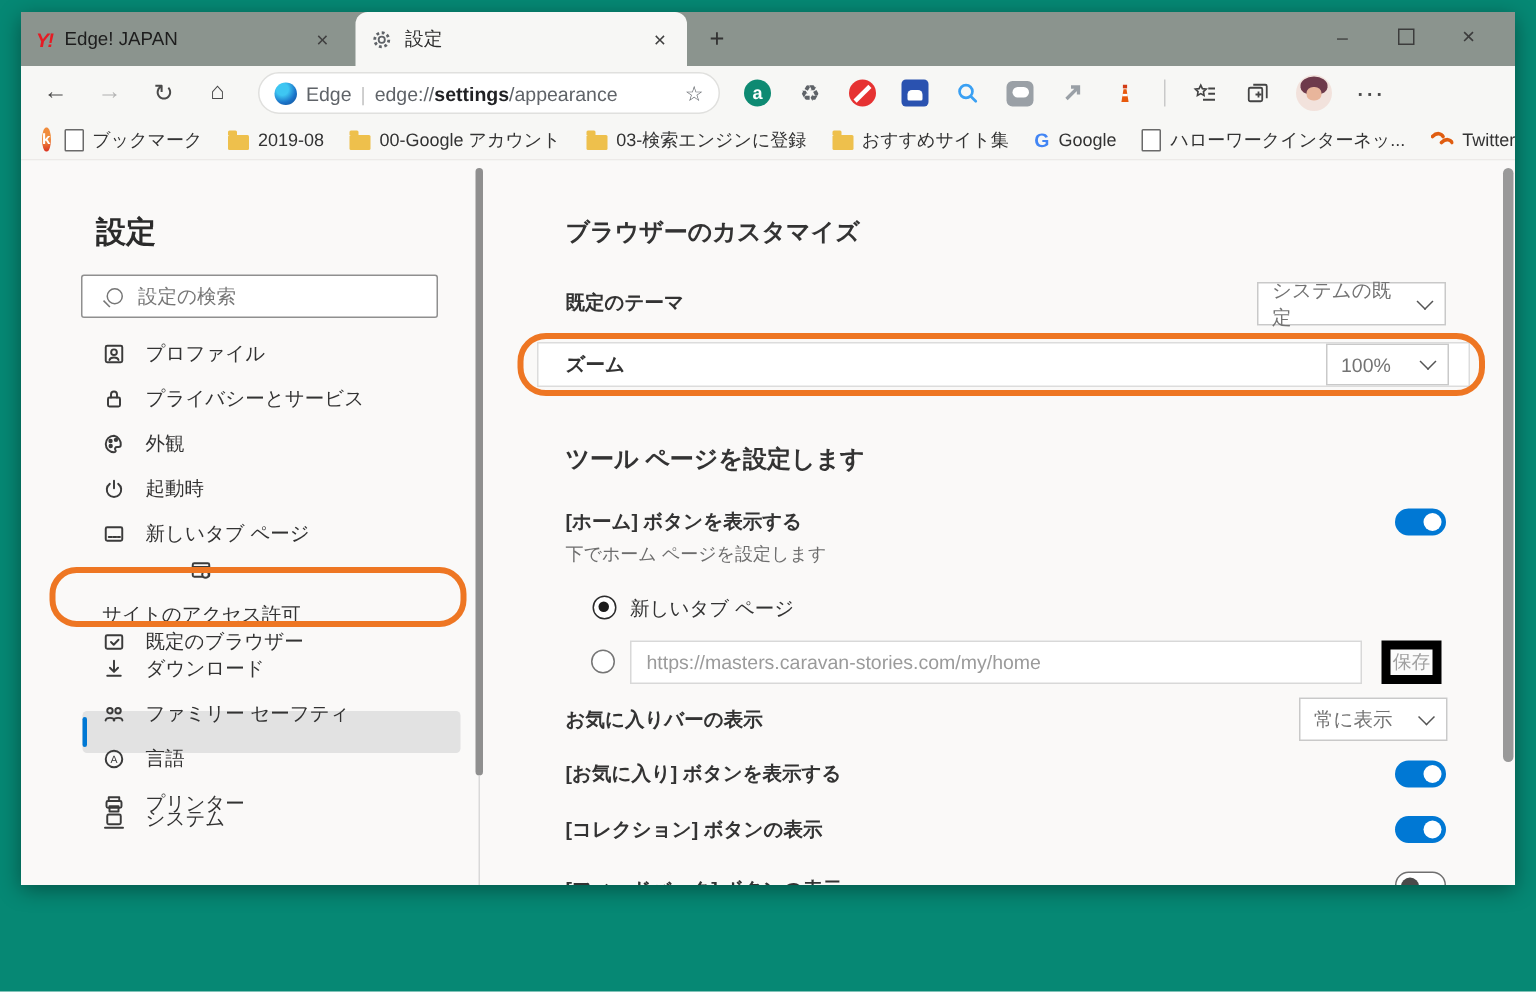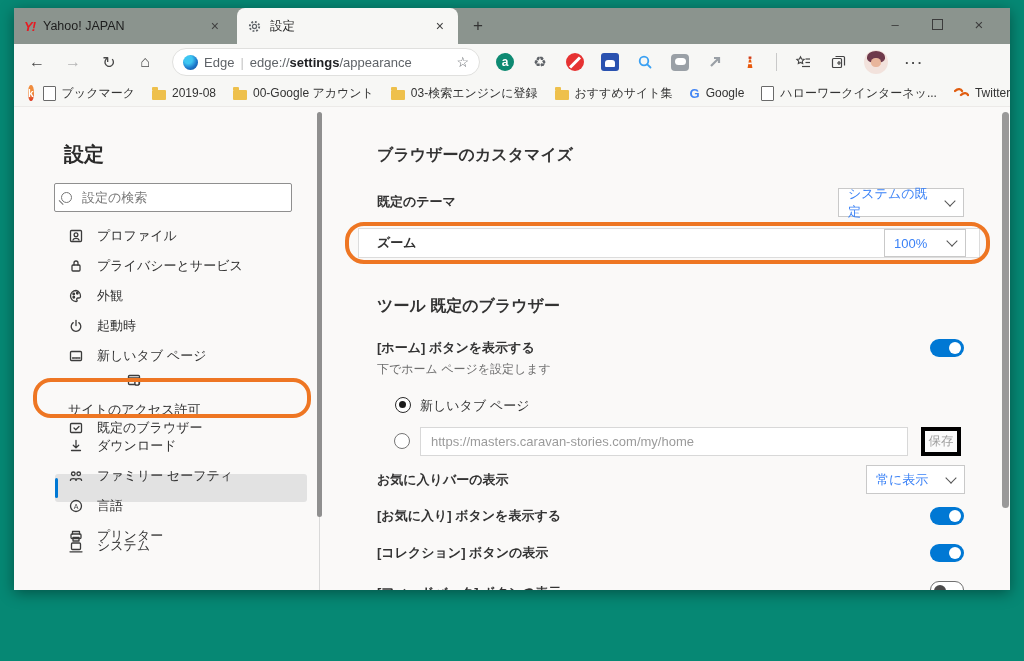--- a/index.html
+++ b/index.html
@@ -72,21 +72,21 @@
   .folder{width:14px;height:10px;background:#eec04c;border-radius:1px;position:relative;margin-top:3px;}
   .folder::before{content:'';position:absolute;left:0;top:-3px;width:6px;height:3px;
     background:#eec04c;border-radius:1px 1px 0 0;}
   .gletter{color:#4285f4;font-weight:bold;font-size:13px;}
 
   
   .content{position:absolute;left:0;top:99px;width:100%;height:483px;background:#faf9f8;}
   .sb-title{position:absolute;left:50px;top:34px;font-size:20px;font-weight:600;color:#2b2b2b;}
   .searchbox{position:absolute;left:40px;top:76px;width:238px;height:29px;background:#fff;
     border:1px solid #8f8f8f;border-radius:2px;display:flex;align-items:center;gap:8px;
-    padding:0 6px;box-sizing:border-box;}
+    padding:0 16px;box-sizing:border-box;}
   .lens{width:9px;height:9px;border:1.4px solid #767676;border-radius:50%;position:relative;flex:none;}
   .lens::after{content:'';position:absolute;left:-4px;top:9px;width:6px;height:1.4px;
     background:#767676;transform:rotate(45deg);}
   .searchbox input{border:none;outline:none;font-size:13px;width:100%;background:transparent;
     font-family:inherit;color:#333;}
   .searchbox input::placeholder{color:#767676;}
   .si{position:absolute;left:54px;height:28px;display:flex;align-items:center;gap:13px;
     font-size:13px;color:#333;}
   .si .icon{width:16px;height:16px;flex:none;display:flex;}
   .si-selected-bg{position:absolute;left:41px;top:367px;width:252px;height:28px;
@@ -94,56 +94,56 @@
   .si-accent{position:absolute;left:0;top:4px;width:3px;height:20px;background:#0078d4;border-radius:2px;}
   .sb-thumb{position:absolute;left:303px;top:5px;width:5px;height:405px;background:#8f8f8f;border-radius:3px;}
   .sb-track{position:absolute;left:305px;top:410px;width:1px;height:73px;background:#d9d9d9;}
   .win-thumb{position:absolute;left:988px;top:5px;width:7px;height:396px;background:#999;border-radius:4px;}
 
   .h1{position:absolute;font-size:16px;font-weight:bold;color:#333;left:363px;}
   .mlabel{position:absolute;left:363px;font-size:13px;font-weight:700;color:#333;line-height:16px;}
   .msub{position:absolute;left:363px;font-size:12px;color:#6d6d6d;}
   .dd{position:absolute;background:#fff;border:1px solid #c9c9c9;box-sizing:border-box;
     display:flex;align-items:center;justify-content:space-between;padding:0 9px;
-    font-size:13px;color:#3b82f6;}
+    font-size:13px;color:#737373;}
   .chev{width:7px;height:7px;border-right:1.5px solid #555;border-bottom:1.5px solid #555;
     transform:rotate(45deg);margin-top:-4px;flex:none;margin-left:8px;}
   .zoomrow{position:absolute;left:344px;top:121px;width:622px;height:30px;background:#fff;
     border:1px solid #dcdcdc;box-sizing:border-box;display:flex;align-items:center;}
   .zoomrow .zl{font-size:13px;font-weight:600;color:#333;margin-left:18px;}
   .toggle{position:absolute;width:34px;height:18px;border-radius:9px;background:#0078d4;}
   .toggle::after{content:'';position:absolute;right:3px;top:3px;width:12px;height:12px;
     border-radius:50%;background:#fff;}
   .toggle.off{background:#fff;border:1px solid #707070;box-sizing:border-box;}
   .toggle.off::after{left:3px;right:auto;top:2.5px;background:#4a4a4a;}
   .radio{position:absolute;width:16px;height:16px;border-radius:50%;background:#fff;
     border:1.5px solid #757575;box-sizing:border-box;}
   .radio.sel{border-color:#2b2b2b;}
   .radio.sel::after{content:'';position:absolute;left:3px;top:3px;width:7px;height:7px;
     border-radius:50%;background:#1b1b1b;}
   .urlinput{position:absolute;left:406px;top:320px;width:488px;height:29px;border:1px solid #d8d8d8;
     background:#fff;box-sizing:border-box;font-size:13px;padding:0 10px;outline:none;
     font-family:inherit;color:#333;}
   .urlinput::placeholder{color:#9b9b9b;}
-  .savebtn{position:absolute;left:907px;top:320px;width:40px;height:29px;border:4px solid #000000;
+  .savebtn{position:absolute;left:907px;top:320px;width:40px;height:29px;border:6px solid #000000;
     background:#fbfbfb;box-sizing:border-box;font-size:12.5px;color:#a0a0a0;
     display:flex;align-items:center;justify-content:center;}
   .ring{position:absolute;border:4px solid #ee7623;border-radius:20px;pointer-events:none;z-index:6;}
   svg.lic{stroke:#3b3b3b;fill:none;stroke-width:1.3;stroke-linecap:round;stroke-linejoin:round;}
 </style>
 </head>
 <body>
 
 <div class="desktop">
 <div class="window">
 
   <div class="tabbar">
     <div class="tab tab-inactive">
       <span class="yahoo-logo">Y!</span>
-      <span class="tab-title">Yahoo! JAPAN</span>
+      <span class="tab-title">Edge! JAPAN</span>
       <span class="tab-close">×</span>
     </div>
     <div class="tab tab-active">
       <span class="icon" style="display:flex;">
         <svg width="15" height="15" viewBox="0 0 16 16">
               <circle cx="8" cy="8" r="2.2" fill="none" stroke="#5f6368" stroke-width="1.3"></circle>
               <circle cx="8" cy="8" r="5" fill="none" stroke="#5f6368" stroke-width="2" stroke-dasharray="2 1.9"></circle>
             </svg>
       </span>
       <span class="tab-title">設定</span>
@@ -394,21 +394,21 @@
     </div>
 
     <div class="zoomrow">
       <span class="zl">ズーム</span>
     </div>
     <div class="dd" style="left:870px;top:122px;width:82px;height:28px;">
       <span>100%</span>
       <span class="chev"></span>
     </div>
 
-    <div class="h1" style="top:189px;">ツール 既定のブラウザー</div>
+    <div class="h1" style="top:189px;">ツール ページを設定します</div>
 
     <div class="mlabel" style="top:233px;">[ホーム] ボタンを表示する</div>
     <div class="msub" style="top:254px;">下でホーム ページを設定します</div>
     <div class="toggle" style="left:916px;top:232px;"></div>
 
     <div class="radio sel" style="left:381px;top:290px;"></div>
     <div class="mlabel" style="left:406px;top:291px;font-weight:400;">新しいタブ ページ</div>
 
     <div class="radio" style="left:380px;top:326px;"></div>
     <input class="urlinput" placeholder="https://masters.caravan-stories.com/my/home" style="">

